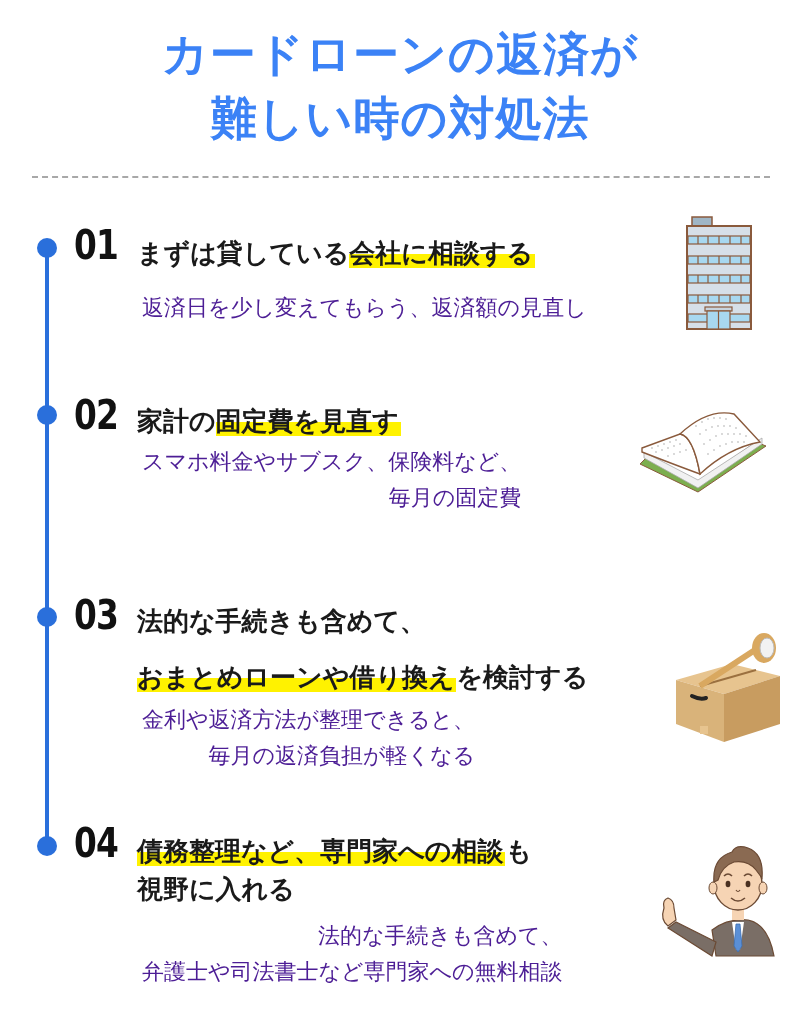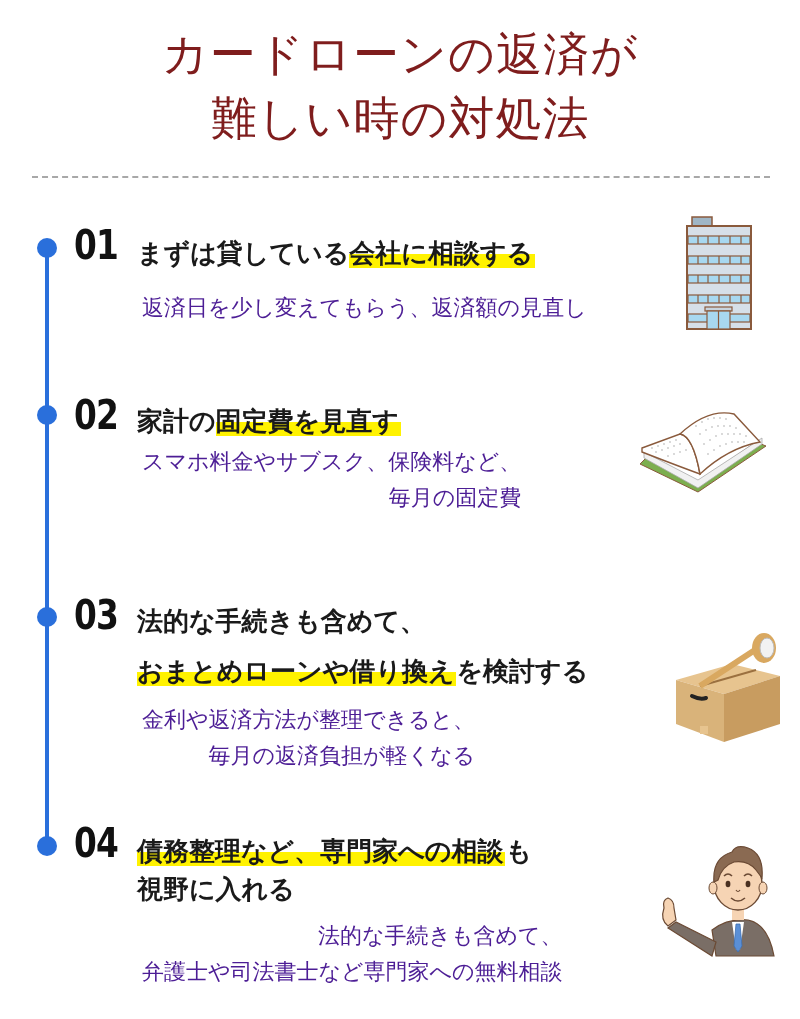--- a/index.html
+++ b/index.html
@@ -1,22 +1,22 @@
 <!DOCTYPE html>
 <html><head>
 <meta charset="utf-8">
 <style>
   * { box-sizing: border-box; margin: 0; padding: 0; }
   html, body { width: 800px; height: 1019px; background: #ffffff; overflow: hidden; }
   body { position: relative; font-family: "DejaVu Sans", "Liberation Sans", sans-serif; color: #222; }
 
   .title {
     position: absolute; left: 0; top: 22px; width: 800px;
-    text-align: center; font-weight: normal; font-size: 46px; line-height: 64px;
-    color: #7f1d1d; letter-spacing: 1px;
+    text-align: center; font-weight: bold; font-size: 46px; line-height: 64px;
+    color: #3b82f6; letter-spacing: 1px;
   }
   .divider {
     position: absolute; left: 32px; top: 176px; width: 738px; height: 0;
     border-top: 2px dashed #a8a8a8;
   }
   .timeline-line {
     position: absolute; left: 45px; top: 248px; width: 4px; height: 598px;
     background: #2a6fdb;
   }
   .dot {
@@ -161,21 +161,21 @@
         <circle cx="106" cy="38" r="0.9"></circle>
     </g>
   </svg>
 </div>
 
 <div>
   <div class="dot" style="top:607px;"></div>
   <div class="num" style="top:592px;">03</div>
   <div class="heading" style="top:602px;">
     <div>法的な手続きも含めて、</div>
-    <div style="margin-top:12px;"><span class="hl">おまとめローンや借り換え</span><span>を検討する</span></div>
+    <div style="margin-top:18px;"><span class="hl">おまとめローンや借り換え</span><span>を検討する</span></div>
   </div>
   <div class="desc" style="top:702px;">
     <div>金利や返済方法が整理できると、</div>
     <div>毎月の返済負担が軽くなる</div>
   </div>
   <svg class="illus" style="left:670px; top:628px;" width="112" height="118" viewBox="0 0 112 118">
     <polygon points="6,52 62,36 110,48 54,66" fill="#e7c48f"></polygon>
     <polygon points="6,52 54,66 54,114 6,96" fill="#d9b37a"></polygon>
     <polygon points="54,66 110,48 110,96 54,114" fill="#c89c60"></polygon>
     <line x1="30" y1="58" x2="86" y2="42" stroke="#9b7040" stroke-width="2"></line>

